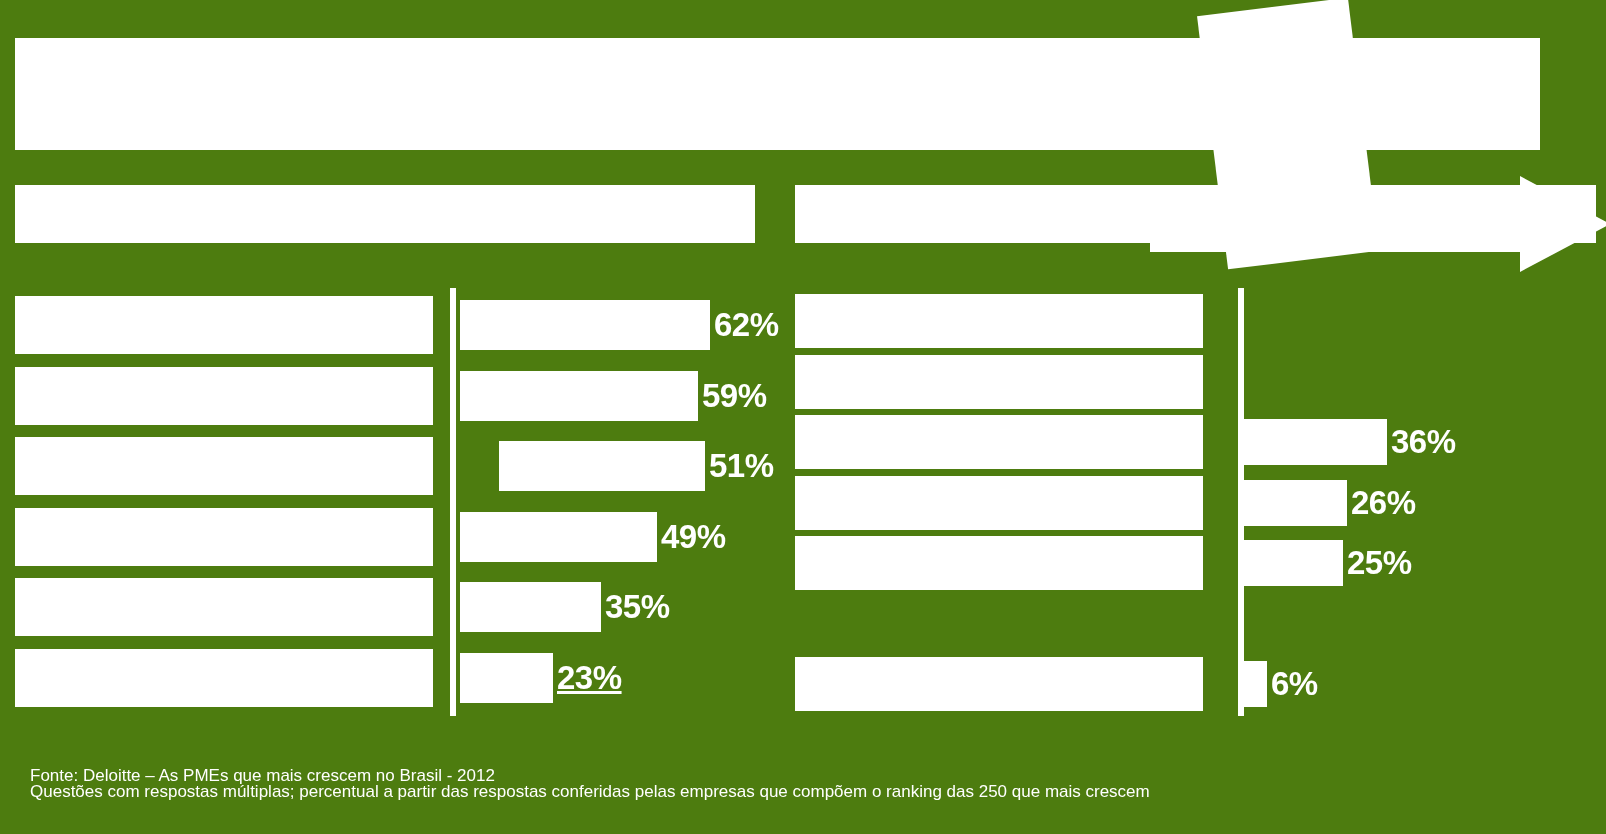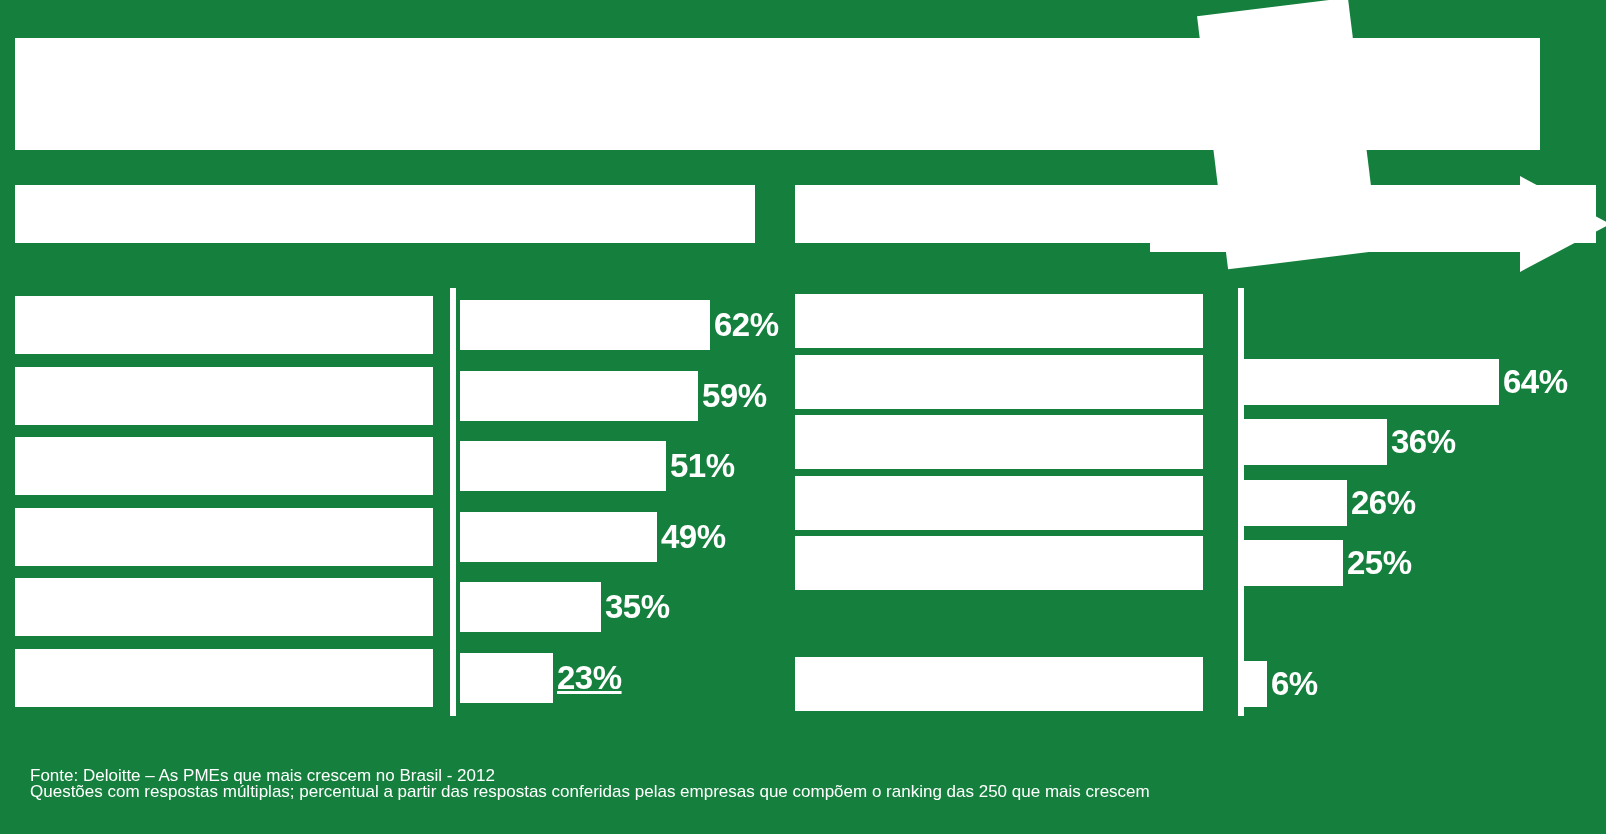--- a/index.html
+++ b/index.html
@@ -5,21 +5,21 @@
 <style>
   html, body {
     margin: 0;
     padding: 0;
     background: #000000;
   }
   #stage {
     position: relative;
     width: 1606px;
     height: 834px;
-    background: #15803d;
+    background: #4d7c0f;
     overflow: hidden;
     font-family: "Liberation Sans", sans-serif;
     color: #ffffff;
   }
 
   
   .hero-banner {
     position: absolute;
     left: 15px;
     top: 38px;
@@ -218,21 +218,21 @@
           </div>
           <div class="bar-wrap" style="height: 50px;">
             <div class="bar" style="width: 238px;"></div>
             <span class="bar-value">59%</span>
           </div>
         </div>
         <div class="row" style="top: 153px; height: 50px;">
           <div class="cat-box" style="height: 58px; top: -4px;">
             <span class="cat-label"></span>
           </div>
-          <div class="bar-wrap" style="height: 50px;">
+          <div class="bar-wrap" style="height: 50px; margin-left: 39px;">
             <div class="bar" style="width: 206px;"></div>
             <span class="bar-value">51%</span>
           </div>
         </div>
         <div class="row" style="top: 223.5px; height: 50px;">
           <div class="cat-box" style="height: 58px; top: -4px;">
             <span class="cat-label"></span>
           </div>
           <div class="bar-wrap" style="height: 50px;">
             <div class="bar" style="width: 197px;"></div>
@@ -265,24 +265,20 @@
     <div class="rows" id="right-rows">
         <div class="row" style="top: 10px; height: 46px;">
           <div class="cat-box" style="height: 54px; top: -4px;">
             <span class="cat-label"></span>
           </div>
         </div>
         <div class="row" style="top: 70.5px; height: 46px;">
           <div class="cat-box" style="height: 54px; top: -4px;">
             <span class="cat-label"></span>
           </div>
-          <div class="bar-wrap" style="height: 46px;">
-            <div class="bar" style="width: 256px;"></div>
-            <span class="bar-value">64%</span>
-          </div>
         </div>
         <div class="row" style="top: 131px; height: 46px;">
           <div class="cat-box" style="height: 54px; top: -4px;">
             <span class="cat-label"></span>
           </div>
           <div class="bar-wrap" style="height: 46px;">
             <div class="bar" style="width: 144px;"></div>
             <span class="bar-value">36%</span>
           </div>
         </div>

